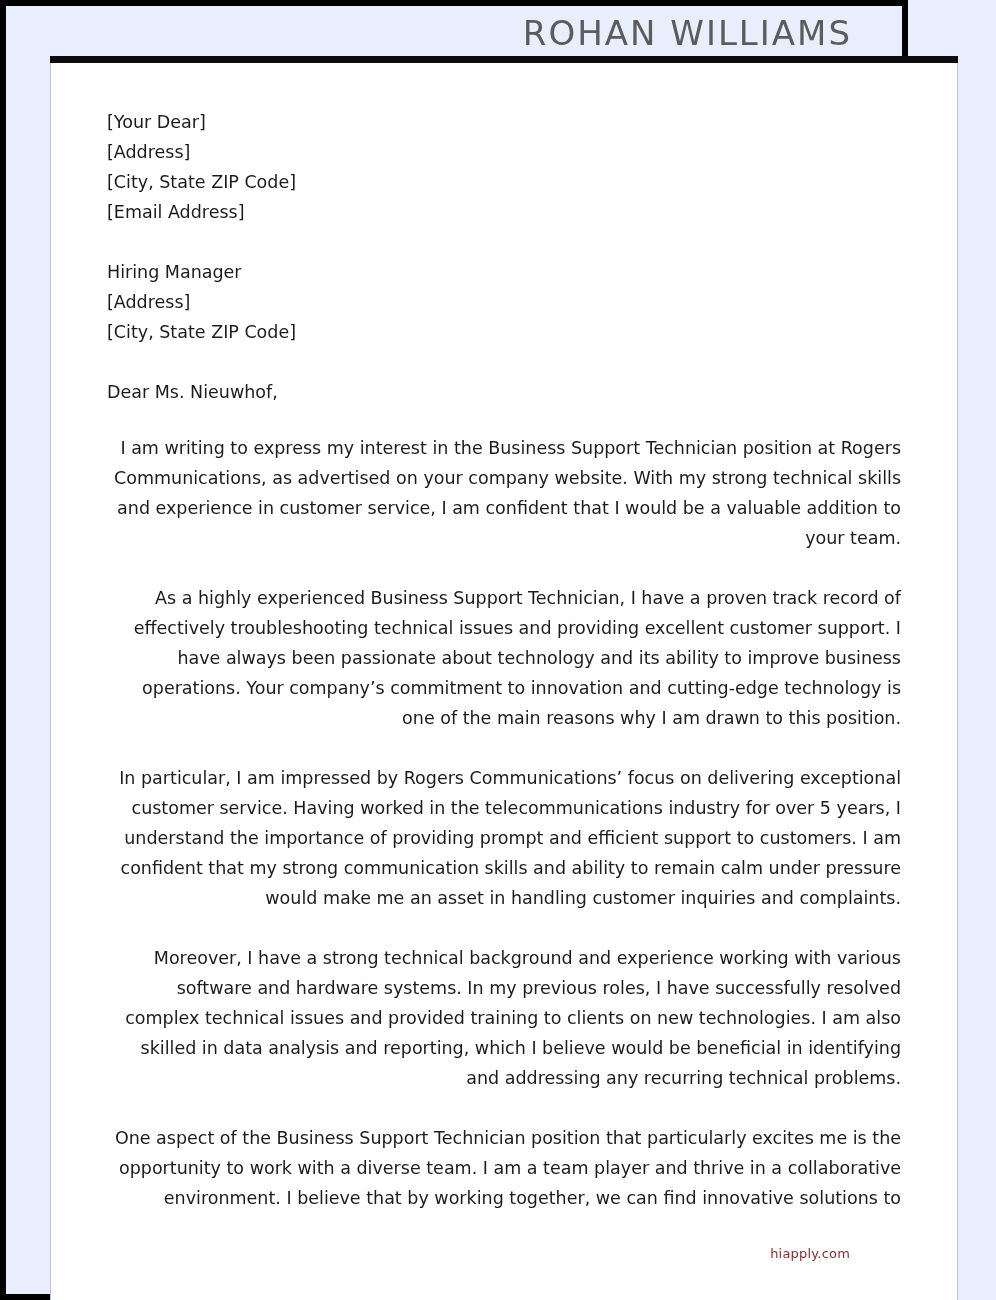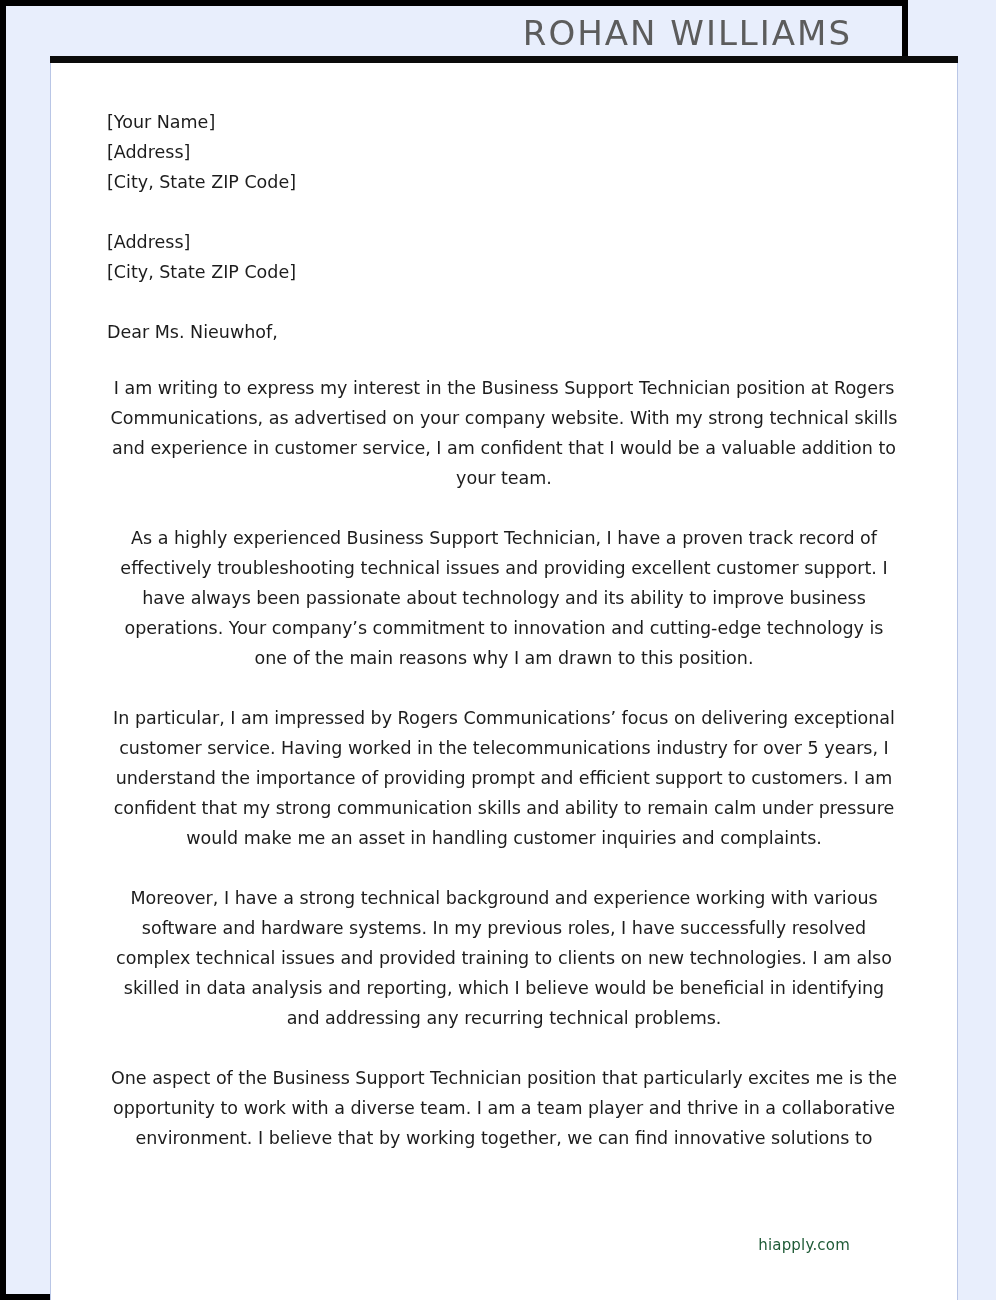--- a/index.html
+++ b/index.html
@@ -70,56 +70,58 @@
   }
   .addr-line {
     white-space: pre;
   }
   .block {
     margin-bottom: 30px;
   }
   .block:last-child { margin-bottom: 0; }
   p.para {
     margin: 0 0 30px 0;
-    text-align: center;
+    text-align: right;
   }
   .salutation {
     margin: 0 0 26px 0;
   }
   .watermark {
     position: absolute;
     right: 52px;
-    bottom: 40px;
-    font-size: 15px;
-    color: #14532d;
+    bottom: 33px;
+    font-size: 13px;
+    color: #7f1d1d;
     letter-spacing: 0.2px;
     opacity: 0.95;
   }
 </style>
 </head>
 <body>
 
 <div class="page-frame">
 
   <div class="header-band">
     <div class="header-name">ROHAN WILLIAMS</div>
   </div>
 
   <div class="rule"></div>
 
   <div class="sheet">
     <div class="letter">
 
       <div class="block">
-        <div class="addr-line">[Your Name]</div>
+        <div class="addr-line">[Your Dear]</div>
         <div class="addr-line">[Address]</div>
         <div class="addr-line">[City, State ZIP Code]</div>
+        <div class="addr-line">[Email Address]</div>
       </div>
 
       <div class="block">
+        <div class="addr-line">Hiring Manager</div>
         <div class="addr-line">[Address]</div>
         <div class="addr-line">[City, State ZIP Code]</div>
       </div>
 
       <p class="salutation">Dear Ms. Nieuwhof,</p>
 
       <p class="para">I am writing to express my interest in the Business Support Technician position at Rogers Communications, as advertised on your company website. With my strong technical skills and experience in customer service, I am confident that I would be a valuable addition to your team.</p>
       <p class="para">As a highly experienced Business Support Technician, I have a proven track record of effectively troubleshooting technical issues and providing excellent customer support. I have always been passionate about technology and its ability to improve business operations. Your company’s commitment to innovation and cutting-edge technology is one of the main reasons why I am drawn to this position.</p>
       <p class="para">In particular, I am impressed by Rogers Communications’ focus on delivering exceptional customer service. Having worked in the telecommunications industry for over 5 years, I understand the importance of providing prompt and efficient support to customers. I am confident that my strong communication skills and ability to remain calm under pressure would make me an asset in handling customer inquiries and complaints.</p>
       <p class="para">Moreover, I have a strong technical background and experience working with various software and hardware systems. In my previous roles, I have successfully resolved complex technical issues and provided training to clients on new technologies. I am also skilled in data analysis and reporting, which I believe would be beneficial in identifying and addressing any recurring technical problems.</p>

